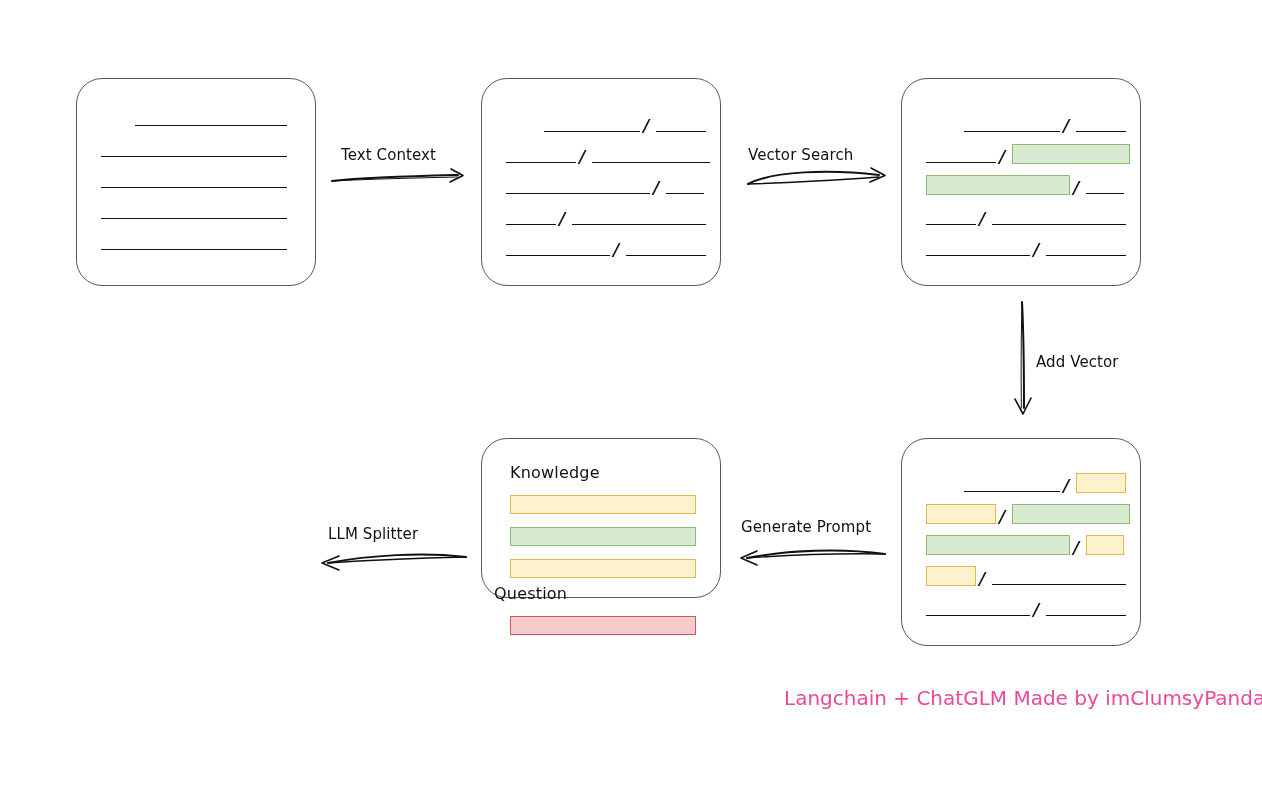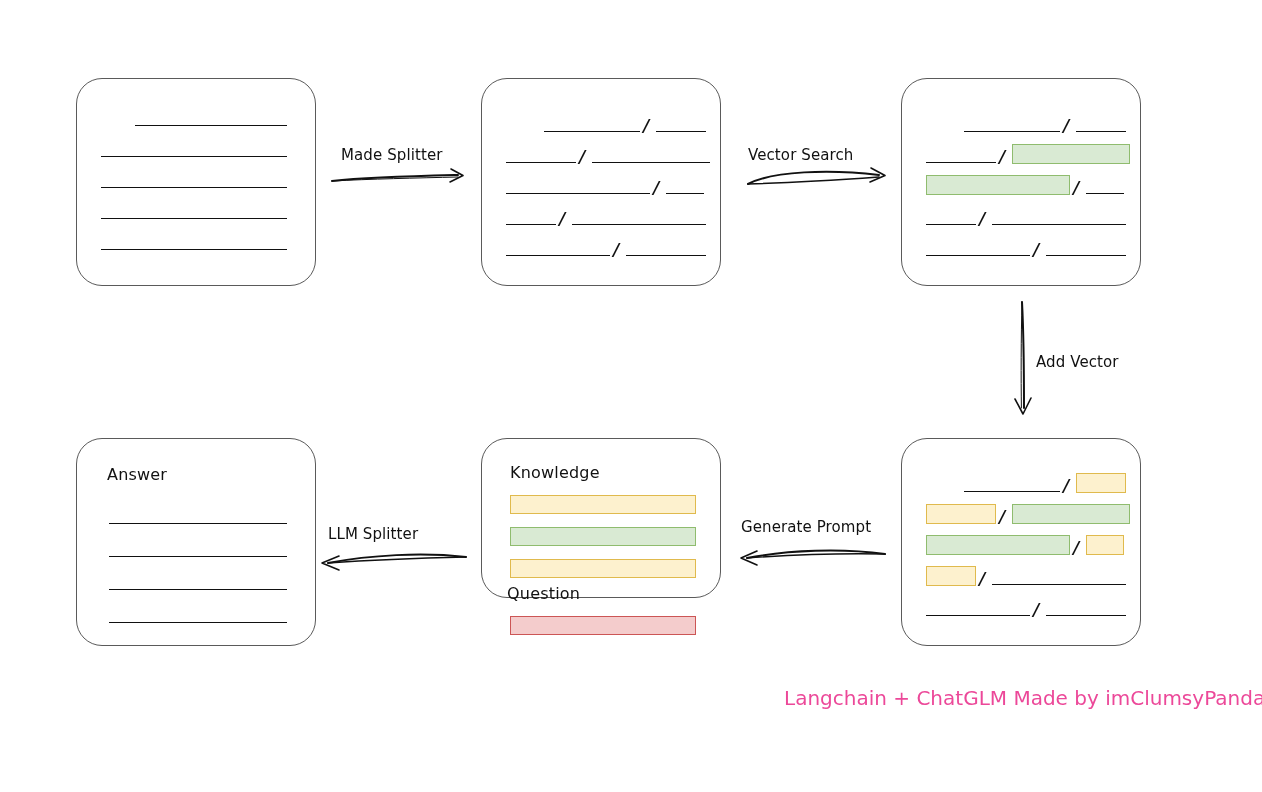--- a/index.html
+++ b/index.html
@@ -135,34 +135,27 @@
       <div class="slash" style="left: 171px; top: 117px;">/</div>
       <div class="rule" style="left: 184px; top: 114px; width: 38px;"></div>
       <div class="rule" style="left: 24px; top: 145px; width: 50px;"></div>
       <div class="slash" style="left: 77px; top: 148px;">/</div>
       <div class="rule" style="left: 90px; top: 145px; width: 134px;"></div>
       <div class="rule" style="left: 24px; top: 176px; width: 104px;"></div>
       <div class="slash" style="left: 131px; top: 179px;">/</div>
       <div class="rule" style="left: 144px; top: 176px; width: 80px;"></div>
     </div>
 
-  <div class="doc-box" id="box-answer" style="left:76px; top:438px; width:240px; height:208px;">
-      <div class="box-label" style="left: 30px; top: 26px;">Answer</div>
-      <div class="rule" style="left: 32px; top: 84px; width: 178px;"></div>
-      <div class="rule" style="left: 32px; top: 117px; width: 178px;"></div>
-      <div class="rule" style="left: 32px; top: 150px; width: 178px;"></div>
-      <div class="rule" style="left: 32px; top: 183px; width: 178px;"></div>
-    </div>
 
   <div class="doc-box" id="box-prompt" style="left:481px; top:438px; width:240px; height:160px;">
       <div class="box-label" style="left: 28px; top: 24px;">Knowledge</div>
       <div class="chip yellow" style="left: 28px; top: 56px; width: 186px; height: 19px;"></div>
       <div class="chip green" style="left: 28px; top: 88px; width: 186px; height: 19px;"></div>
       <div class="chip yellow" style="left: 28px; top: 120px; width: 186px; height: 19px;"></div>
-      <div class="box-label" style="left: 25px; top: 145px;">Question</div>
+      <div class="box-label" style="left: 12px; top: 145px;">Question</div>
       <div class="chip red" style="left: 28px; top: 177px; width: 186px; height: 19px;"></div>
     </div>
 
   <div class="doc-box" id="box-context" style="left:901px; top:438px; width:240px; height:208px;">
       <div class="rule" style="left: 62px; top: 52px; width: 96px;"></div>
       <div class="slash" style="left: 161px; top: 55px;">/</div>
       <div class="chip yellow" style="left: 174px; top: 34px; width: 50px; height: 20px;"></div>
       <div class="chip yellow" style="left: 24px; top: 65px; width: 70px; height: 20px;"></div>
       <div class="slash" style="left: 97px; top: 86px;">/</div>
       <div class="chip green" style="left: 110px; top: 65px; width: 118px; height: 20px;"></div>
@@ -170,21 +163,21 @@
       <div class="slash" style="left: 171px; top: 117px;">/</div>
       <div class="chip yellow" style="left: 184px; top: 96px; width: 38px; height: 20px;"></div>
       <div class="chip yellow" style="left: 24px; top: 127px; width: 50px; height: 20px;"></div>
       <div class="slash" style="left: 77px; top: 148px;">/</div>
       <div class="rule" style="left: 90px; top: 145px; width: 134px;"></div>
       <div class="rule" style="left: 24px; top: 176px; width: 104px;"></div>
       <div class="slash" style="left: 131px; top: 179px;">/</div>
       <div class="rule" style="left: 144px; top: 176px; width: 80px;"></div>
     </div>
 
-  <div class="arrow-label" style="left:341px; top:146px;">Made Splitter</div>
+  <div class="arrow-label" style="left:341px; top:146px;">Text Context</div>
   <svg class="arrow-svg" style="left:330px; top:166px;" width="140" height="26" viewBox="0 0 140 26">
     <path d="M2,15 C40,11 86,10 128,9" stroke="#111" stroke-width="2" fill="none" stroke-linecap="round"></path>
     <path d="M2,15 C40,13 86,12 128,11" stroke="#111" stroke-width="1" fill="none" stroke-linecap="round"></path>
     <path d="M121,3 L133,9.5 L120,16" stroke="#111" stroke-width="1.6" fill="none" stroke-linejoin="round" stroke-linecap="round"></path>
   </svg>
 
   <div class="arrow-label" style="left:748px; top:146px;">Vector Search</div>
   <svg class="arrow-svg" style="left:745px; top:164px;" width="146" height="28" viewBox="0 0 146 28">
     <path d="M3,20 C28,7 84,5 134,11" stroke="#111" stroke-width="2" fill="none" stroke-linecap="round"></path>
     <path d="M3,20 C40,19 92,16 134,13" stroke="#111" stroke-width="1.6" fill="none" stroke-linecap="round"></path>

